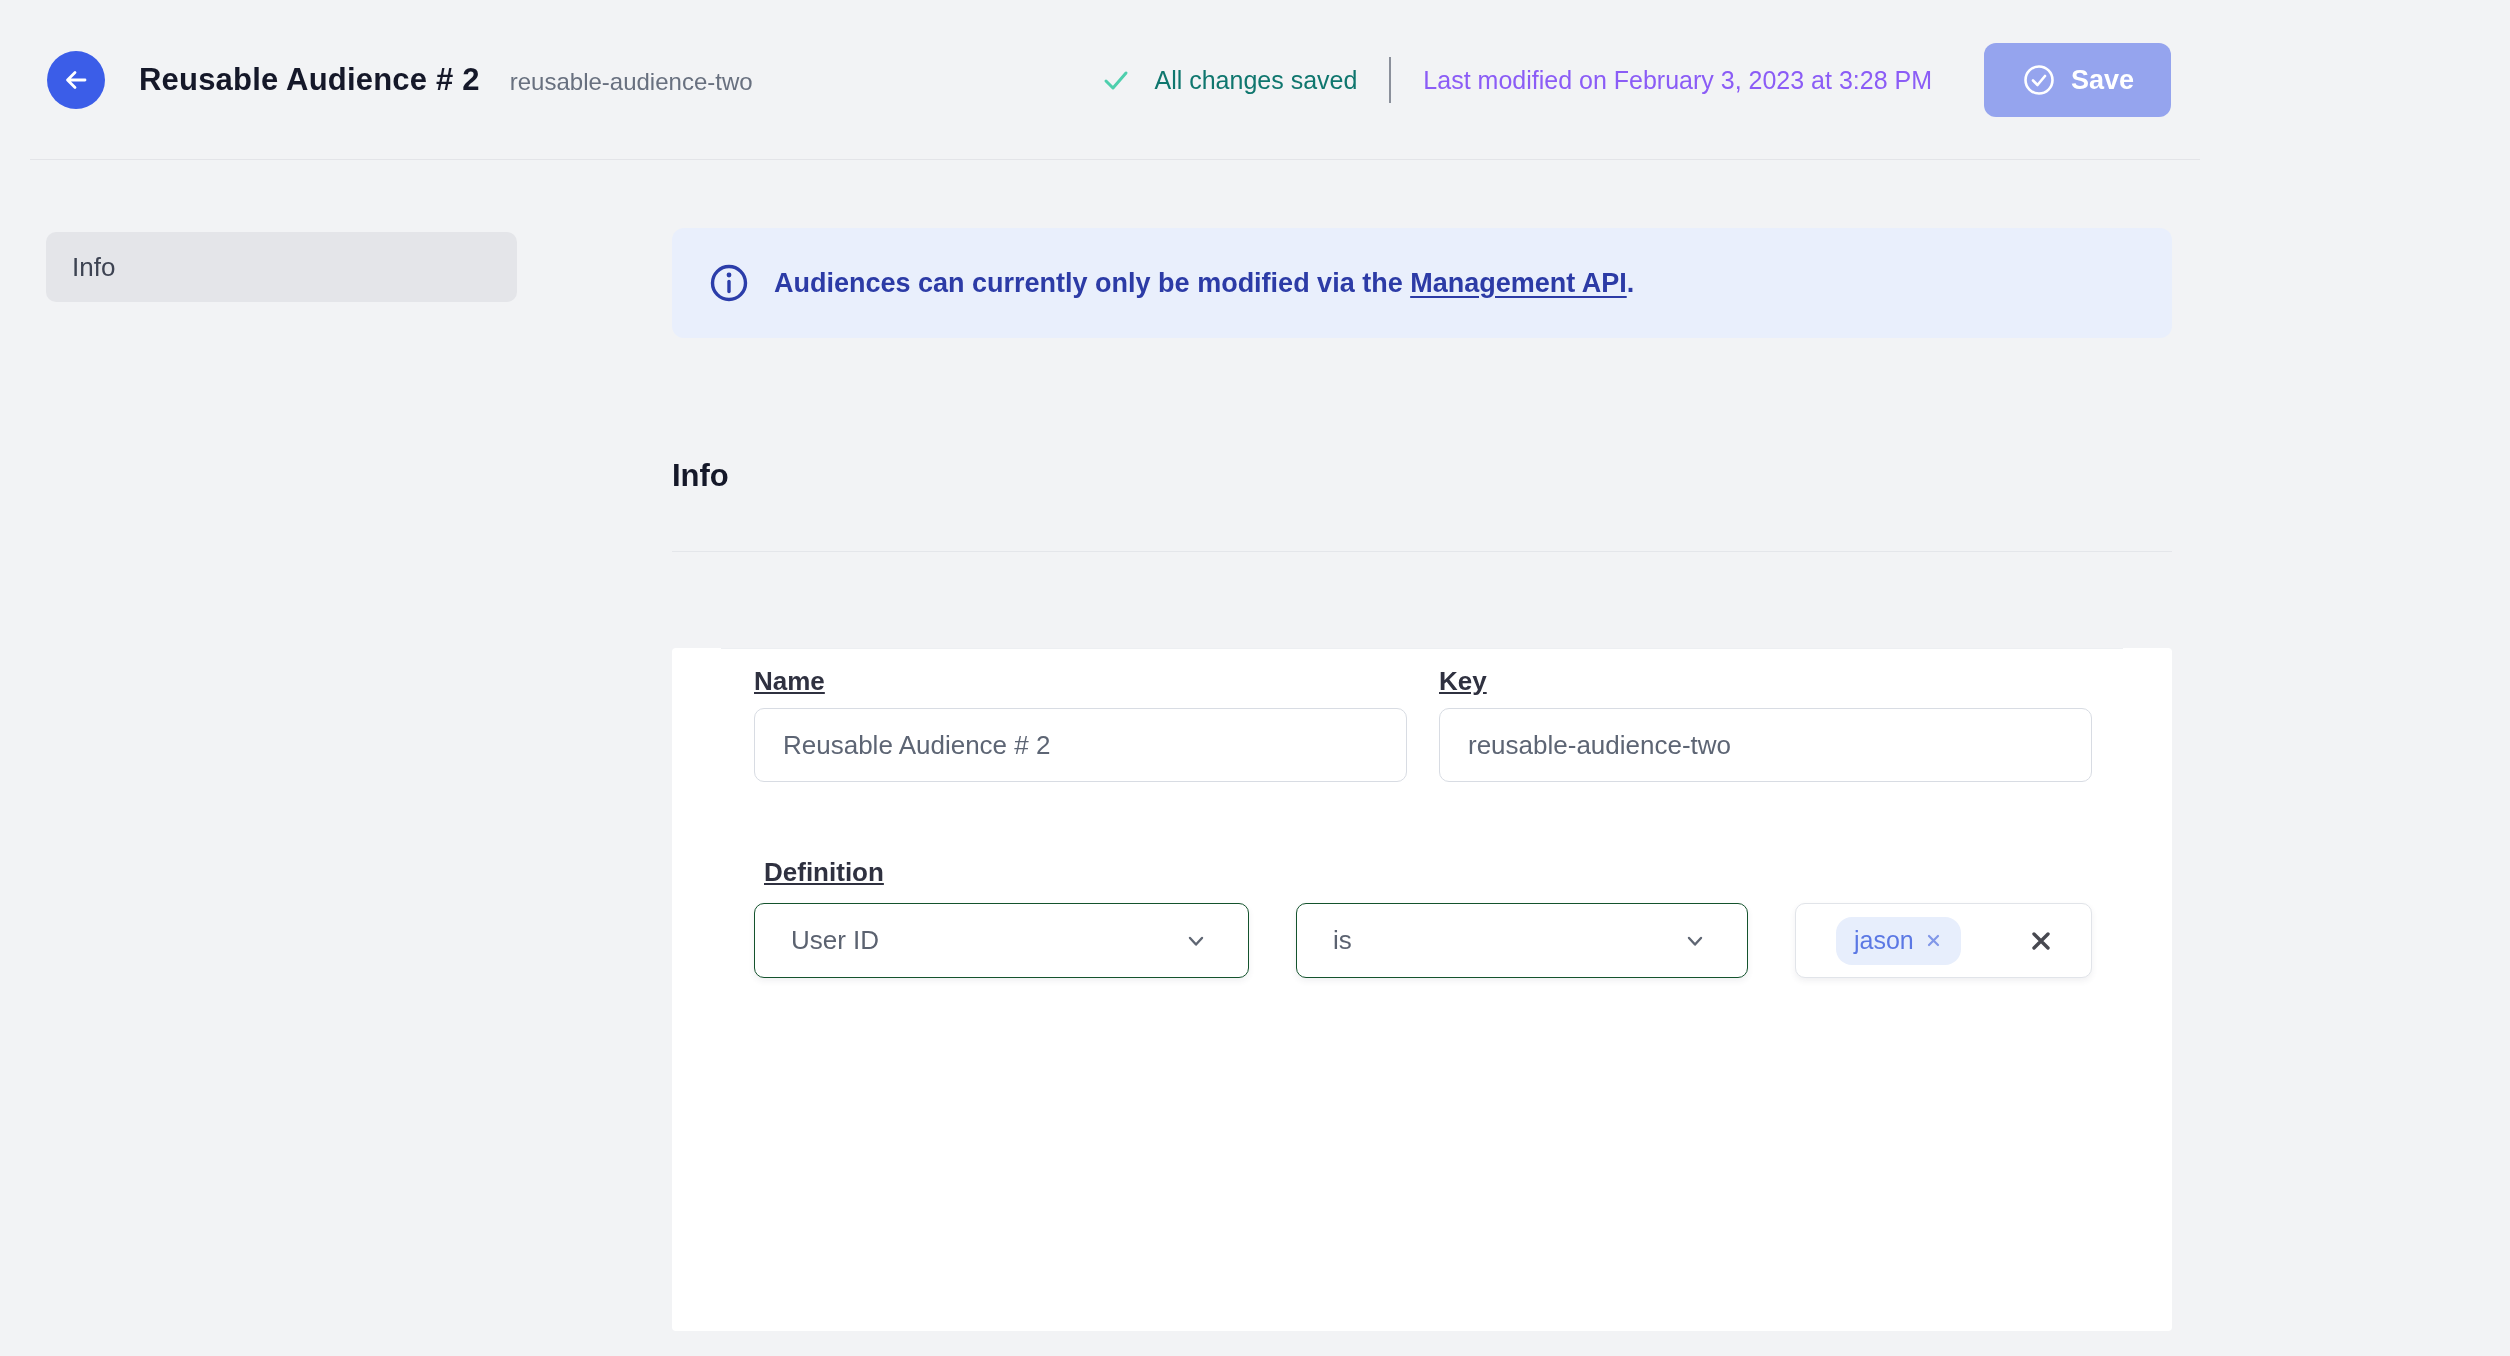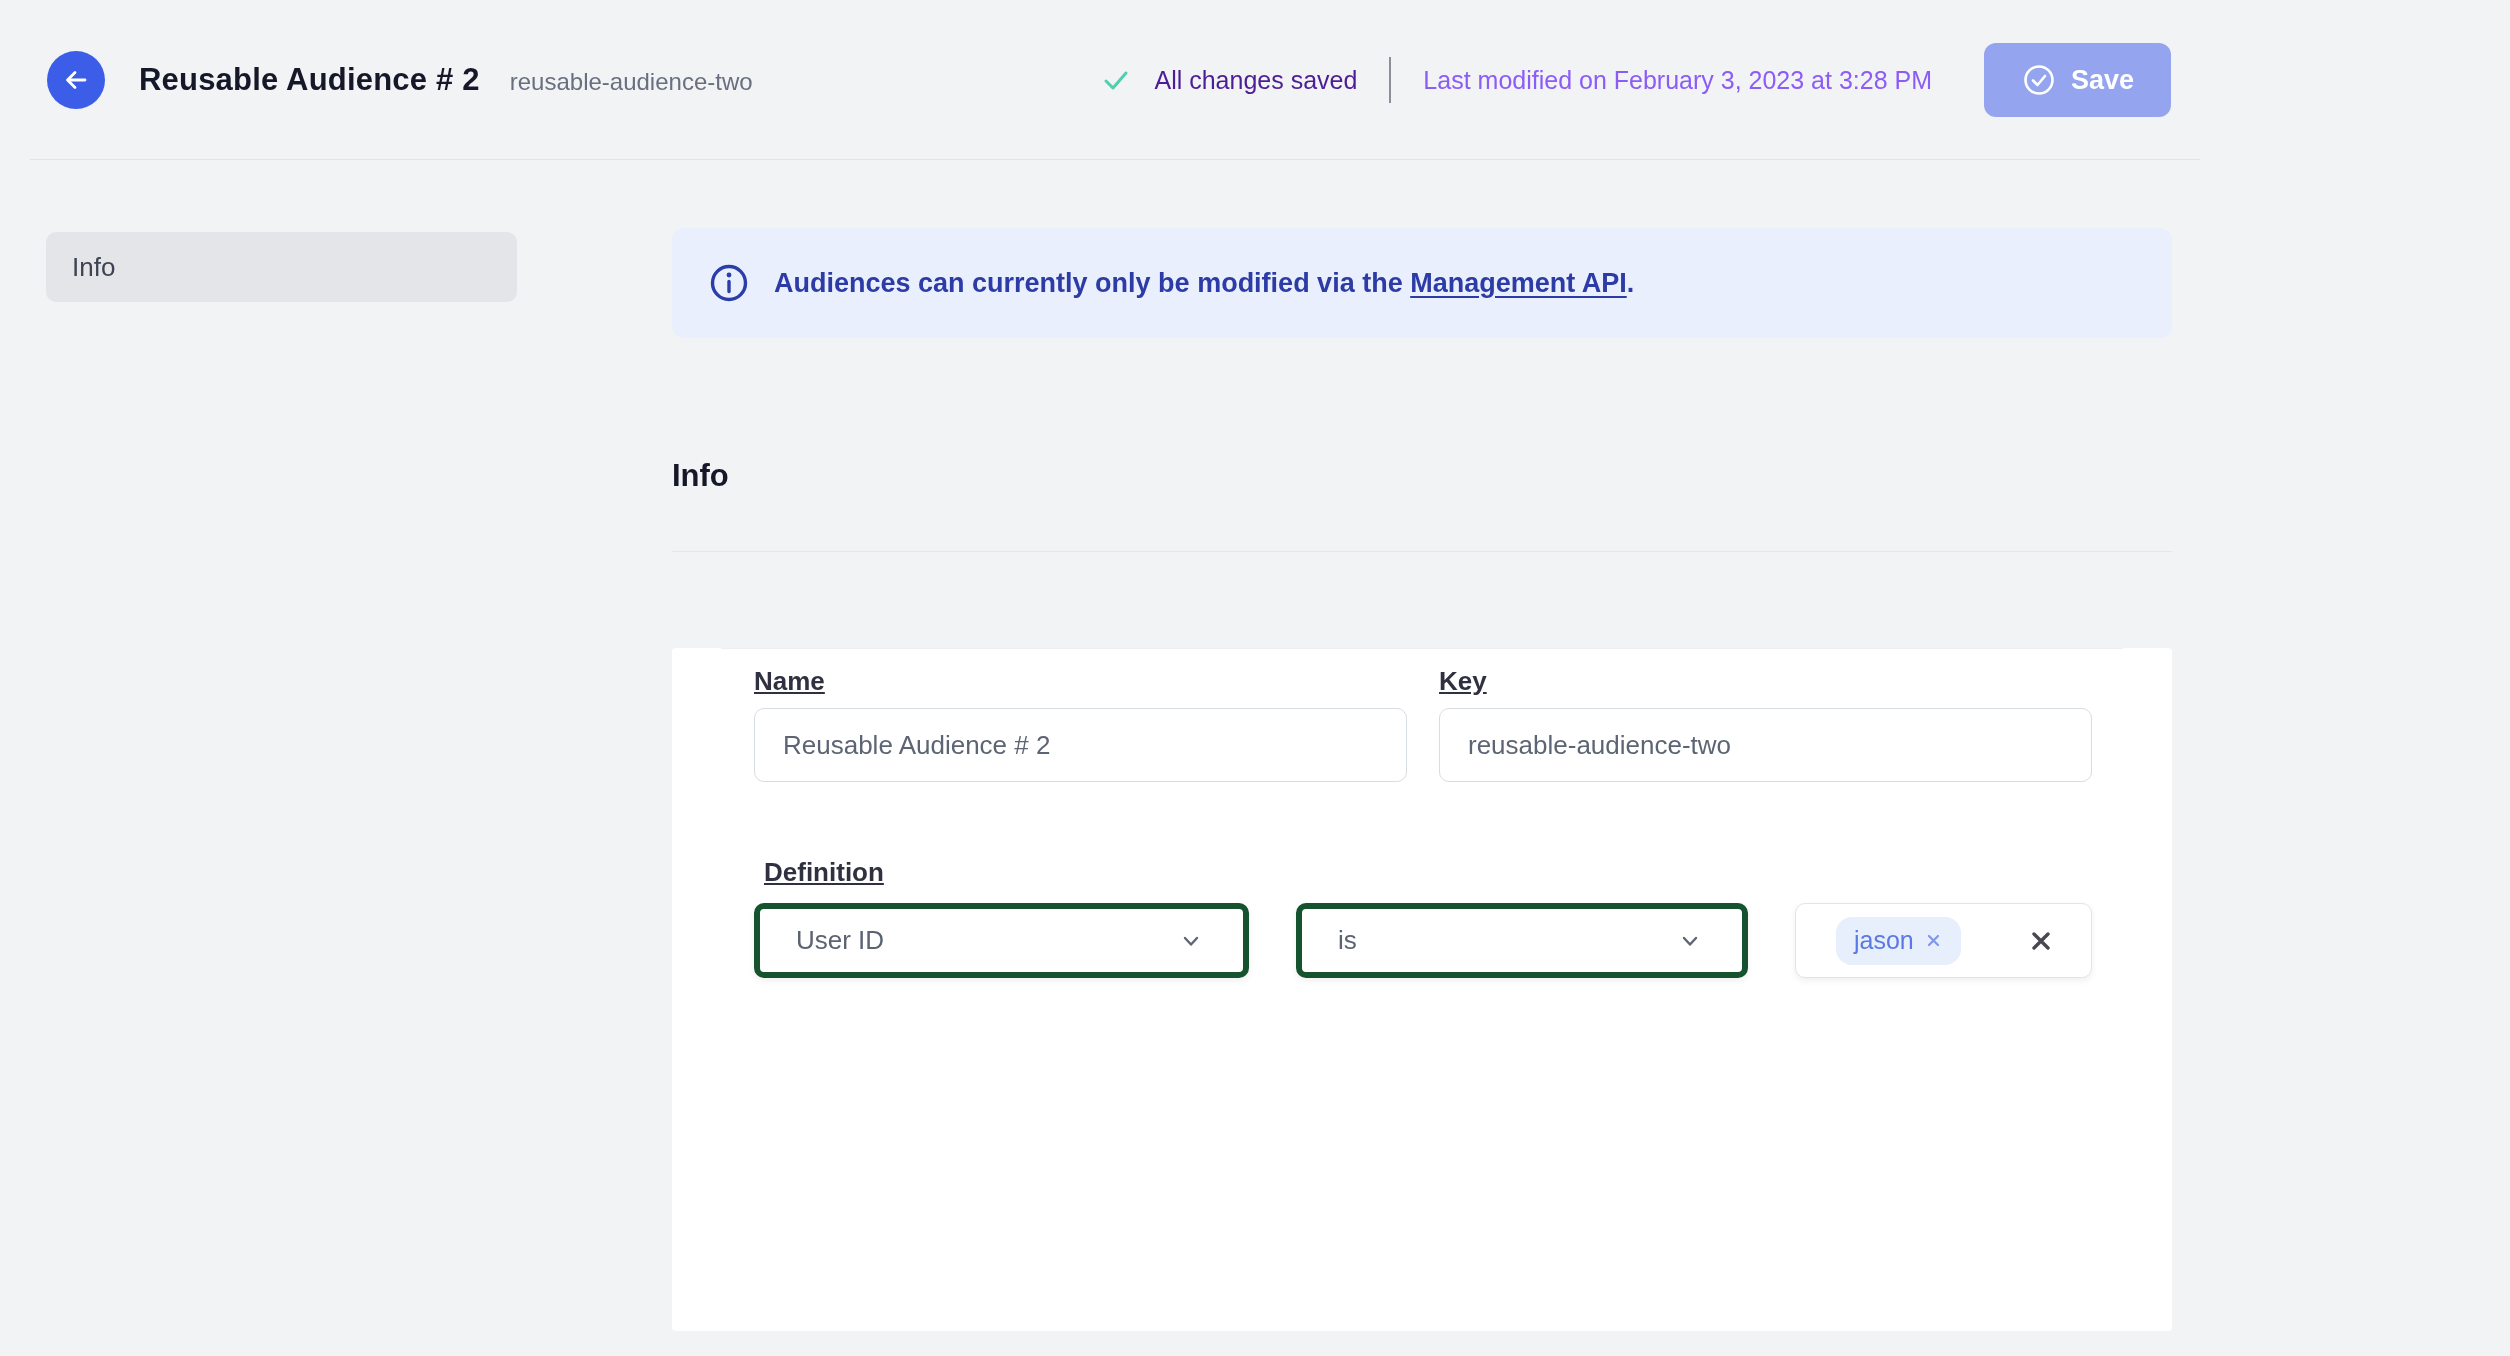--- a/index.html
+++ b/index.html
@@ -37,21 +37,21 @@
     display: flex; align-items: center; justify-content: center;
     cursor: pointer;
     flex: 0 0 auto;
   }
   .title-group { display: flex; align-items: baseline; margin-left: 34px; }
   .page-title { font-size: 31px; font-weight: 700; color: #151829; letter-spacing: 0.2px; }
   .page-subtitle { font-size: 24px; color: #68707f; margin-left: 30px; font-weight: 400; }
 
   .header-right { display: flex; align-items: center; }
   .saved-status { display: flex; align-items: center; }
-  .saved-status .txt { font-size: 25px; color: #4c1d95; margin-left: 22px; }
+  .saved-status .txt { font-size: 25px; color: #0f766e; margin-left: 22px; }
   .vdivider {
     width: 2px; height: 46px; background: #8b909b;
     margin: 0 32px;
   }
   .last-modified { font-size: 25px; color: #8b5cf6; }
   .save-btn {
     margin-left: 52px;
     width: 187px; height: 74px;
     background: #95a4ee;
     border: none;
@@ -135,21 +135,21 @@
     padding: 16px 28px;
     resize: none;
     outline: none;
   }
 
   .def-field { margin-top: 75px; }
   .def-field label { margin-bottom: 15px; margin-left: 10px; }
   .def-row { display: flex; gap: 47px; }
   .select {
     height: 75px;
-    border: 6px solid #14532d;
+    border: 1px solid #14532d;
     border-radius: 10px;
     background: #ffffff;
     box-shadow: 0 3px 6px rgba(60, 66, 87, 0.08);
     display: flex; align-items: center; justify-content: space-between;
     padding: 0 40px 0 36px;
     font-size: 26px; color: #5b6270;
     cursor: pointer;
   }
   .select-field { flex: 0 0 495px; }
   .select-operator { flex: 0 0 452px; }

